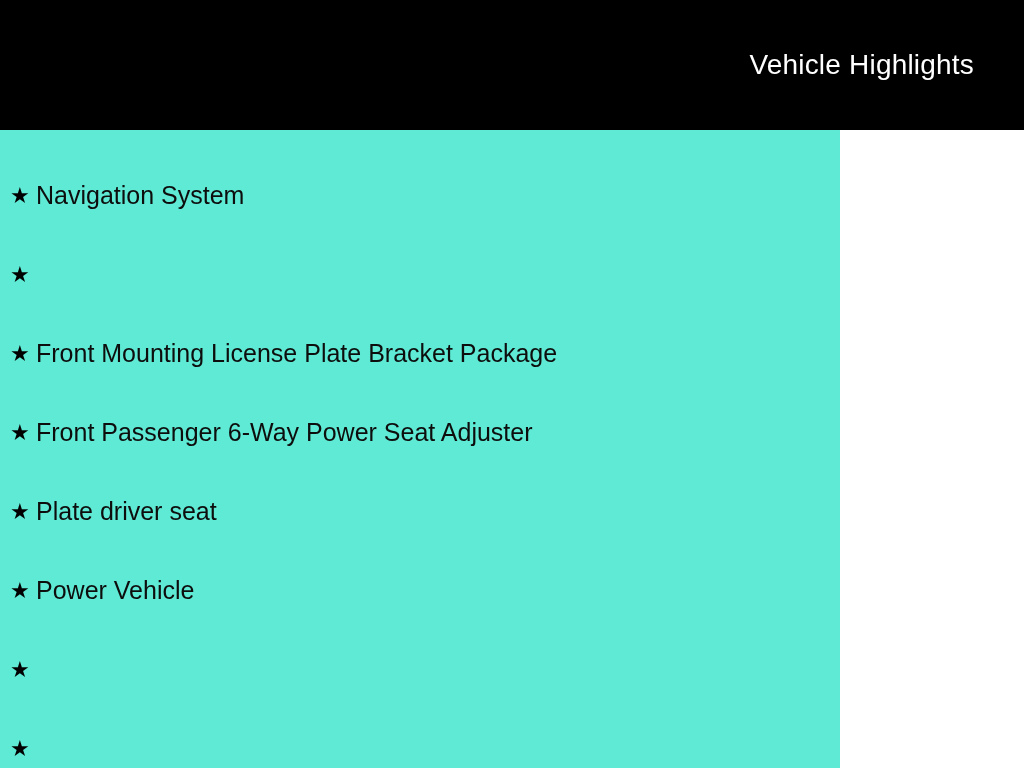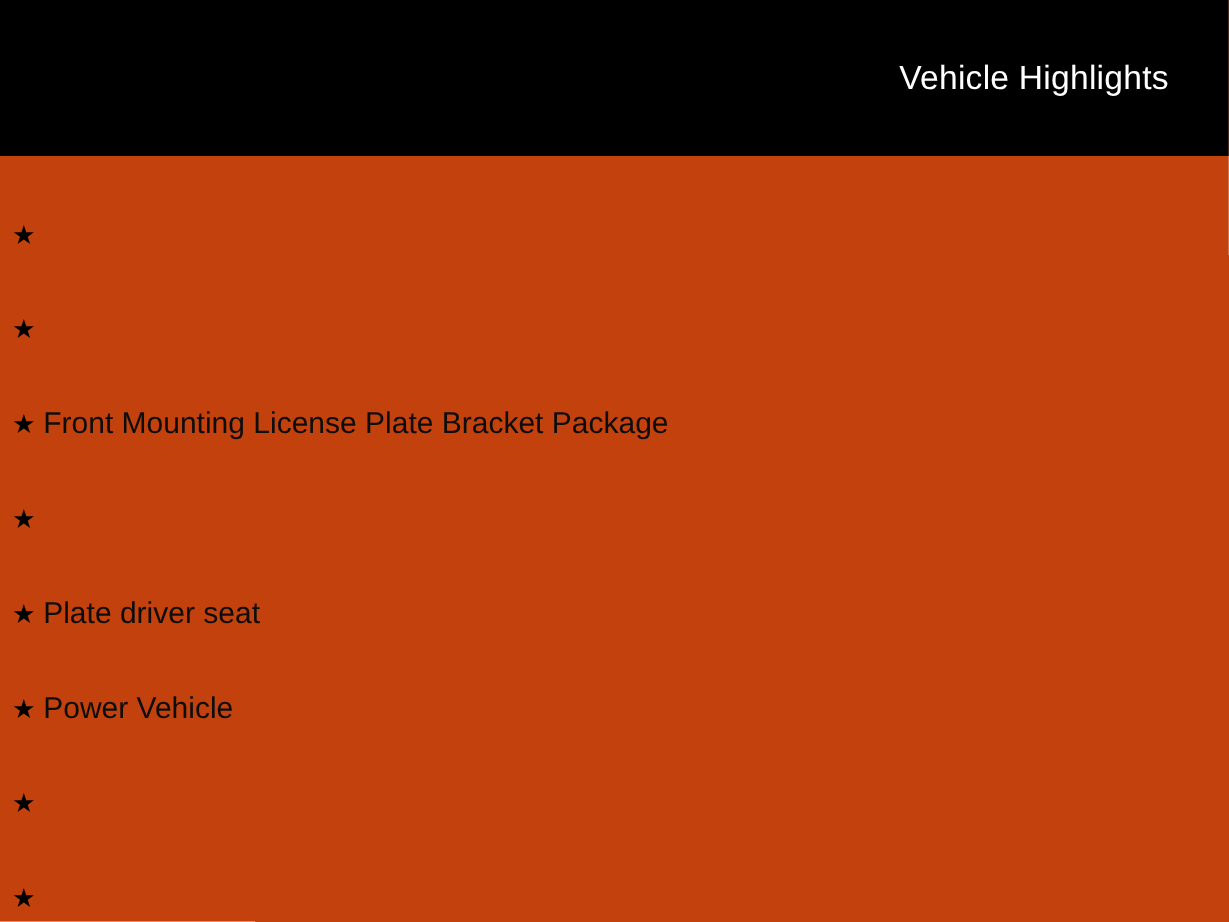--- a/index.html
+++ b/index.html
@@ -8,23 +8,23 @@
   }
   body {
     width: 1024px;
     height: 768px;
     background: #ffffff;
     font-family: "Liberation Sans", sans-serif;
     overflow: hidden;
   }
   .page {
     position: relative;
-    width: 1024px;
+    width: 840px;
     height: 768px;
-    background: #c2410c;
+    background: #5eead4;
   }
   .header-bar {
     width: 1024px;
     height: 130px;
     background: #000000;
     display: flex;
     align-items: center;
     justify-content: flex-end;
     box-sizing: border-box;
     padding-right: 50px;
@@ -71,33 +71,35 @@
 <div class="page">
 
   <div class="header-bar">
     <div class="header-title">Vehicle Highlights</div>
   </div>
 
   <ul class="highlights-list">
 
     <li class="highlight-item">
       <span class="star-icon">★</span>
+      <span class="item-label">Navigation System</span>
     </li>
 
     <li class="highlight-item">
       <span class="star-icon">★</span>
     </li>
 
     <li class="highlight-item">
       <span class="star-icon">★</span>
       <span class="item-label">Front Mounting License Plate Bracket Package</span>
     </li>
 
     <li class="highlight-item">
       <span class="star-icon">★</span>
+      <span class="item-label">Front Passenger 6-Way Power Seat Adjuster</span>
     </li>
 
     <li class="highlight-item">
       <span class="star-icon">★</span>
       <span class="item-label">Plate driver seat</span>
     </li>
 
     <li class="highlight-item">
       <span class="star-icon">★</span>
       <span class="item-label">Power Vehicle</span>

